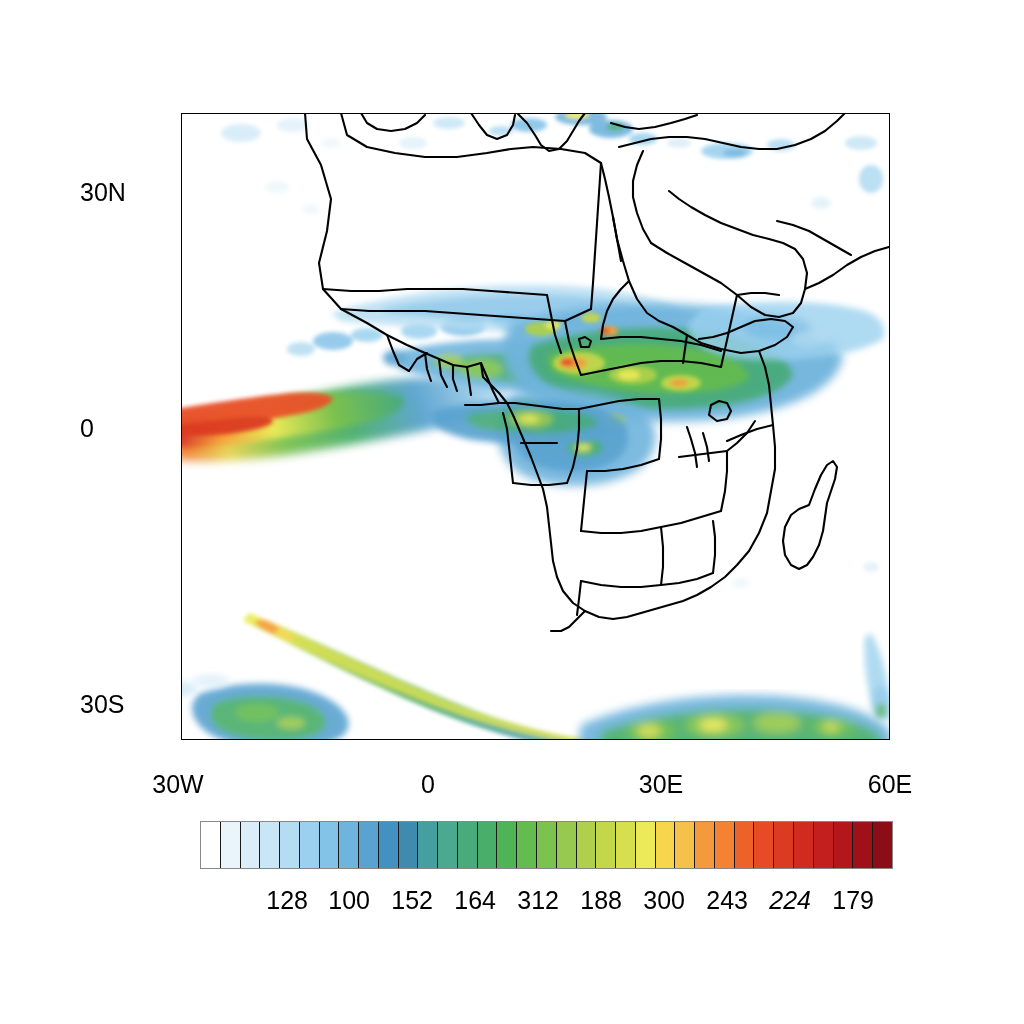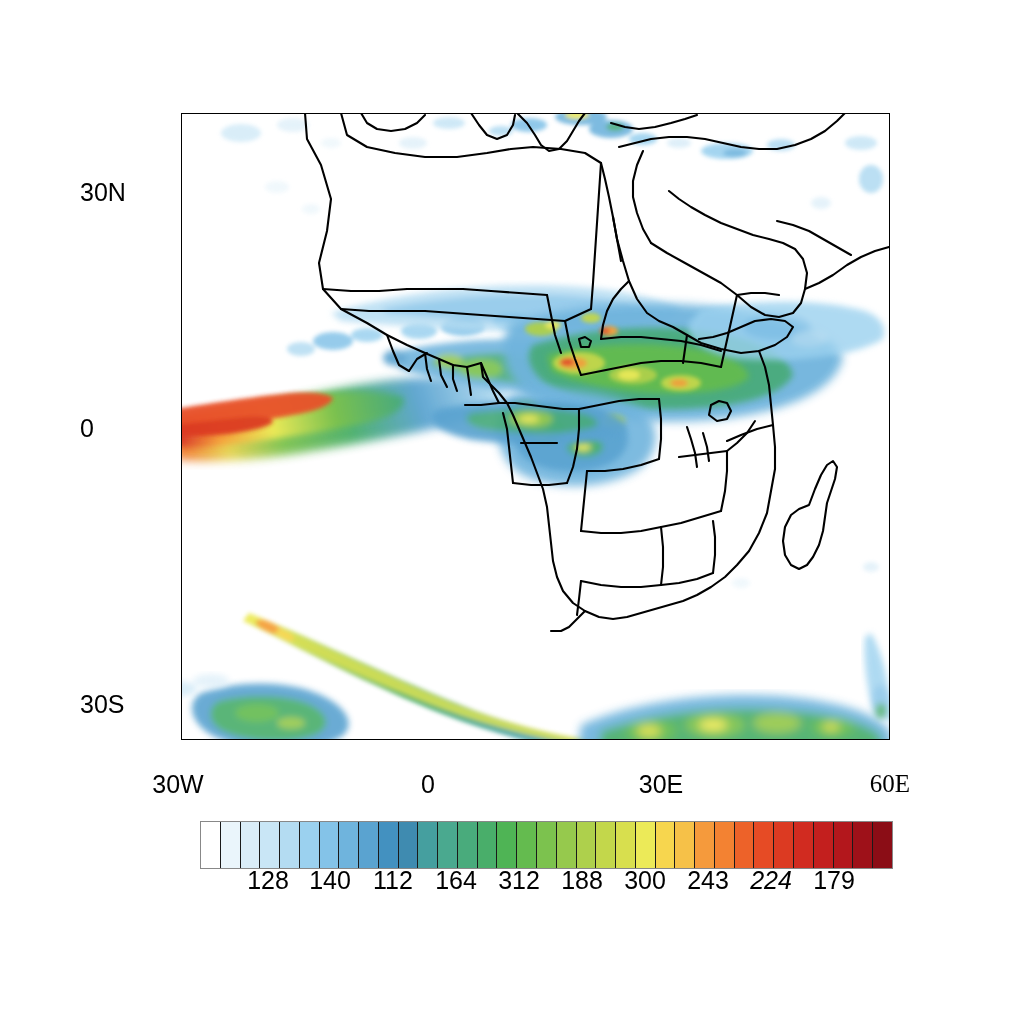--- a/index.html
+++ b/index.html
@@ -24,21 +24,21 @@
   .ticky.minor{width:8px;}
 
   .ylab{position:absolute;font-size:25px;text-align:left;white-space:nowrap;}
   .xlab{position:absolute;font-size:25px;text-align:center;white-space:nowrap;}
 
   
   #cbar{position:absolute;left:200px;top:821px;width:693px;height:48px;
         border:1px solid #888;box-sizing:border-box;display:flex;}
   #cbar .cell{flex:1 1 0;height:100%;border-right:1px solid #1a1a1a;box-sizing:border-box;}
   #cbar .cell:last-child{border-right:none;}
-  .cblab{position:absolute;font-size:25px;text-align:center;white-space:nowrap;top:866px;}
+  .cblab{position:absolute;font-size:25px;text-align:right;white-space:nowrap;top:886px;}
 </style>
 </head>
 <body>
 
 <div id="page">
 
 
   <div id="map">
     <svg id="fieldsvg" viewBox="0 0 709 627" preserveAspectRatio="none">
       <defs>
@@ -385,21 +385,21 @@
   <div class="tickx minor" style="left:503px;top:740px;"></div>
   <div class="tickx minor" style="left:582px;top:740px;"></div>
   <div class="tickx" style="left:660px;top:740px;"></div>
   <div class="tickx minor" style="left:737px;top:740px;"></div>
   <div class="tickx minor" style="left:814px;top:740px;"></div>
   <div class="tickx" style="left:889px;top:740px;"></div>
 
   <div class="xlab" style="left:118px;top:770px;width:120px;">30W</div>
   <div class="xlab" style="left:368px;top:770px;width:120px;">0</div>
   <div class="xlab" style="left:601px;top:770px;width:120px;">30E</div>
-  <div class="xlab" style="left:830px;top:770px;width:120px;font-family:Liberation Serif, serif;">60E</div>
+  <div class="xlab" style="left:830px;top:770px;width:120px;">60E</div>
 
   <div id="cbar">
       <div class="cell" style="background: rgb(255, 255, 255);"></div>
       <div class="cell" style="background: rgb(234, 245, 251);"></div>
       <div class="cell" style="background: rgb(218, 237, 248);"></div>
       <div class="cell" style="background: rgb(201, 230, 246);"></div>
       <div class="cell" style="background: rgb(180, 220, 242);"></div>
       <div class="cell" style="background: rgb(155, 209, 239);"></div>
       <div class="cell" style="background: rgb(132, 195, 232);"></div>
       <div class="cell" style="background: rgb(111, 180, 221);"></div>
@@ -426,22 +426,22 @@
       <div class="cell" style="background: rgb(230, 75, 37);"></div>
       <div class="cell" style="background: rgb(220, 58, 34);"></div>
       <div class="cell" style="background: rgb(209, 43, 32);"></div>
       <div class="cell" style="background: rgb(195, 31, 30);"></div>
       <div class="cell" style="background: rgb(179, 23, 28);"></div>
       <div class="cell" style="background: rgb(158, 17, 25);"></div>
       <div class="cell" style="background: rgb(139, 13, 22);"></div>
     </div>
 
   <div class="cblab" style="left:228px;width:80px;">128</div>
-  <div class="cblab" style="left:290px;width:80px;">140</div>
-  <div class="cblab" style="left:353px;width:80px;">112</div>
+  <div class="cblab" style="left:290px;width:80px;">100</div>
+  <div class="cblab" style="left:353px;width:80px;">152</div>
   <div class="cblab" style="left:416px;width:80px;">164</div>
   <div class="cblab" style="left:479px;width:80px;">312</div>
   <div class="cblab" style="left:542px;width:80px;">188</div>
   <div class="cblab" style="left:605px;width:80px;">300</div>
   <div class="cblab" style="left:668px;width:80px;">243</div>
   <div class="cblab" style="left:731px;width:80px;font-style:italic;">224</div>
   <div class="cblab" style="left:794px;width:80px;">179</div>
 
 </div>
 

